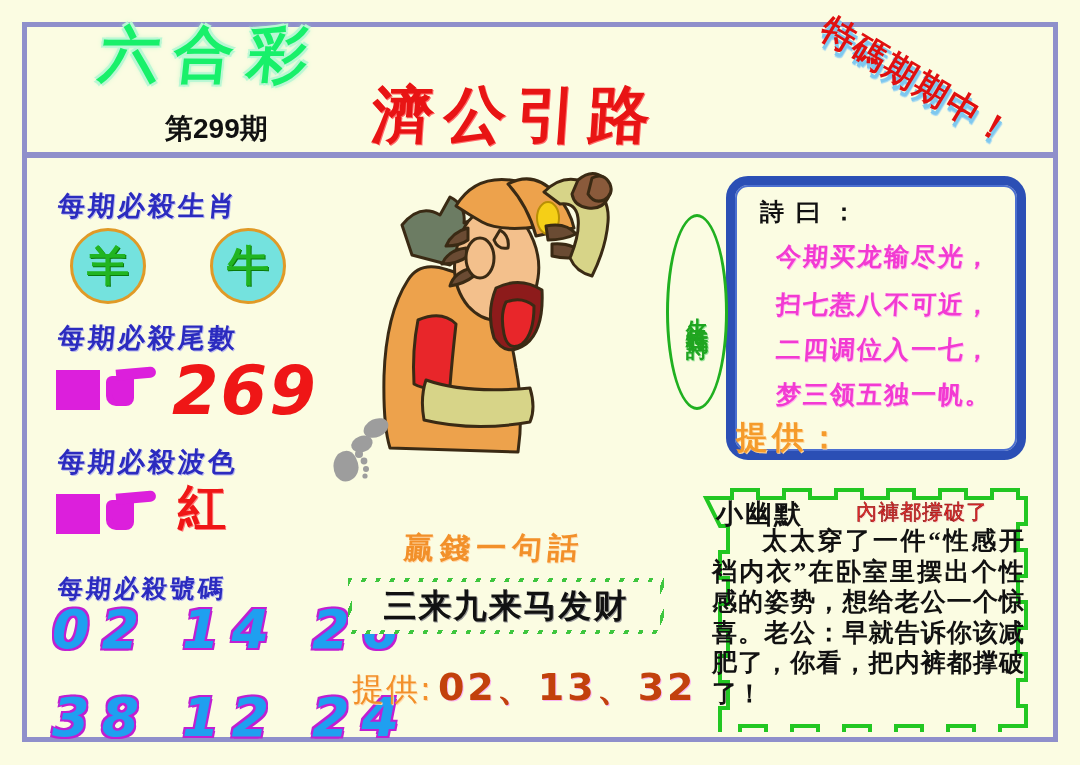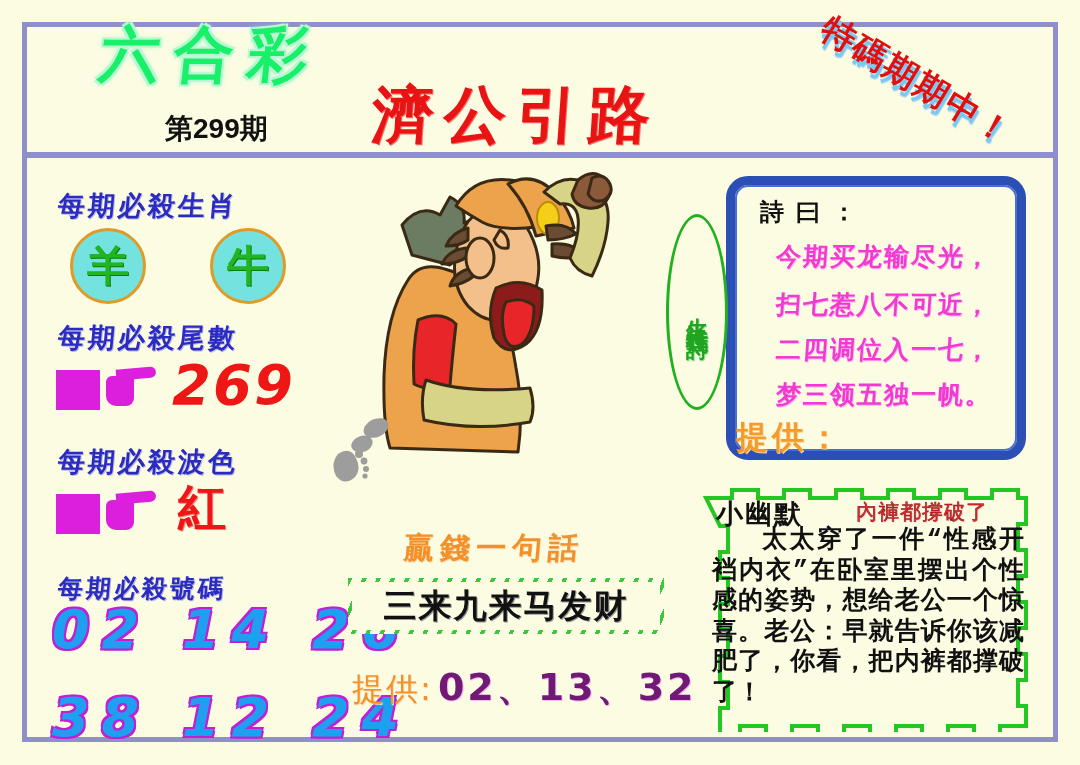--- a/index.html
+++ b/index.html
@@ -88,21 +88,21 @@
   .hand .cuff{position:absolute;left:0;top:4px;width:44px;height:40px;background:#dc1fdc;}
   .hand .cuffline{position:absolute;left:44px;top:4px;width:7px;height:40px;background:#fbfce2;}
   .hand .palm{position:absolute;left:50px;top:10px;width:28px;height:30px;background:#dc1fdc;border-radius:6px 2px 8px 10px;}
   .hand .finger{position:absolute;left:60px;top:2px;width:40px;height:11px;background:#dc1fdc;border-radius:0 6px 6px 0;transform:rotate(-5deg);}
   .hand .thumb{position:absolute;left:56px;top:26px;width:22px;height:10px;background:#dc1fdc;border-radius:0 0 8px 8px;}
   .hand-1{left:56px;top:366px;}
   .hand-2{left:56px;top:490px;}
 
   .tail-value{
     position:absolute;left:172px;top:352px;
-    font-size:56px;font-weight:bold;color:#ef1616;
+    font-size:67px;font-weight:bold;color:#ef1616;
     letter-spacing:2px;font-family:"DejaVu Sans","Liberation Sans",sans-serif;
     font-style:italic;
   }
   .wave-value{
     position:absolute;left:178px;top:476px;
     font-size:48px;font-weight:bold;color:#ef1616;
     letter-spacing:2px;
     text-shadow:1px 1px 0 #ff7a7a;
   }
   .num-row{
@@ -187,21 +187,21 @@
     text-shadow:1px 1px 0 #999;
   }
   .provide-row{
     position:absolute;left:352px;top:662px;white-space:nowrap;
   }
   .provide-label{
     font-size:32px;font-weight:normal;color:#f2902a;letter-spacing:2px;
     text-shadow:1px 1px 0 #ffd7a8;
   }
   .provide-nums{
-    font-size:38px;font-weight:bold;color:#701a75;letter-spacing:3px;
+    font-size:38px;font-weight:bold;color:#c2410c;letter-spacing:3px;
     text-shadow:1px 1px 0 #f9b6f4;
   }
 
   
   .humor-box{
     position:absolute;left:700px;top:484px;width:336px;height:248px;
     background:#fbfce2;
     box-sizing:border-box;
   }
   .humor-deco{
@@ -214,21 +214,21 @@
   .humor-sub{
     position:absolute;left:856px;top:498px;
     font-size:21px;font-weight:normal;color:#ef2a2a;letter-spacing:1px;
     text-shadow:1px 1px 0 #ffc9c9;
     -webkit-text-stroke:0.5px #7a1010;
   }
   .humor-body{
     position:absolute;left:712px;top:526px;width:312px;
     font-size:25px;line-height:1.22;color:#111;
     text-align:justify;
-    font-family:Liberation Mono, monospace;
+    font-family:Liberation Serif, serif;
     font-weight:bold;
   }
   .humor-body p{margin:0;text-indent:2em;}
 </style>
 </head>
 <body>
 
 <div class="poster">
 
   <div class="frame-outer"></div>

